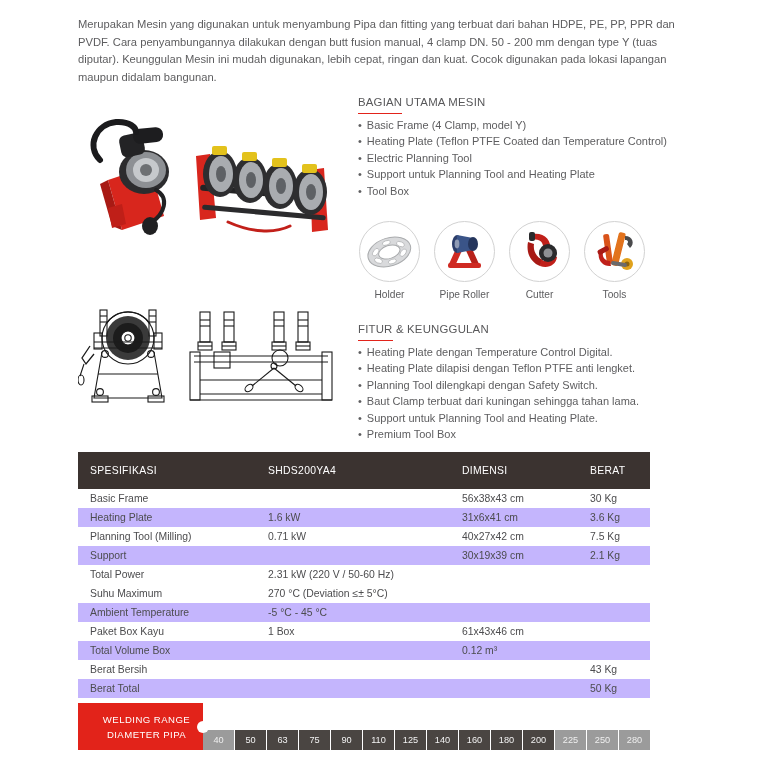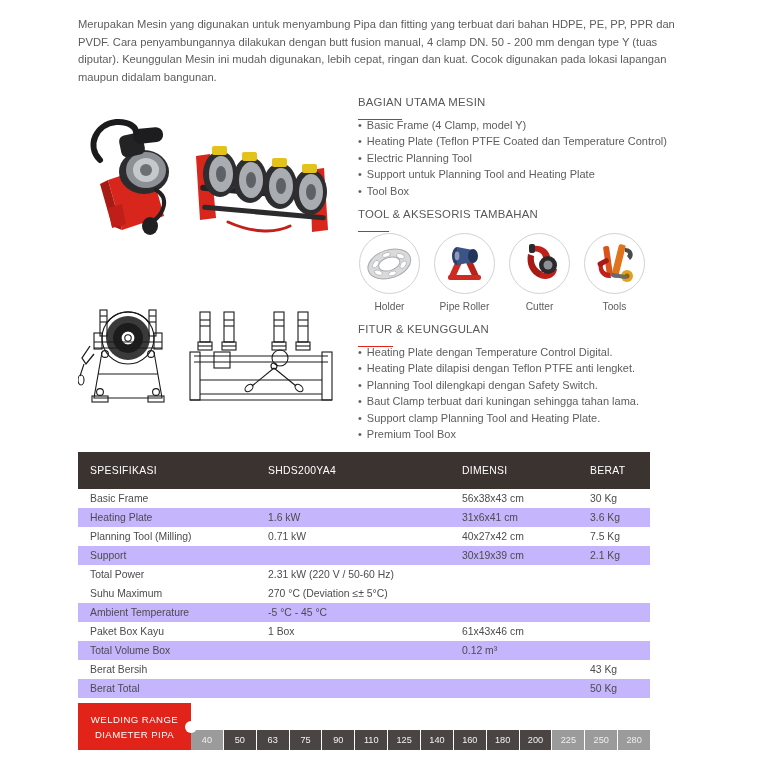--- a/index.html
+++ b/index.html
@@ -45,21 +45,21 @@
 
   
   .sec-head {
     font-size: 11.4px;
     letter-spacing: .2px;
     color: #58585a;
     white-space: nowrap;
   }
   .sec-head .hl {
     border-bottom: 1.5px solid #e2231a;
-    padding-bottom: 11px;
+    padding-bottom: 5px;
   }
   .bullets {
     margin: 9px 0 0 0;
     padding: 0;
     list-style: none;
   }
   .bullets li {
     font-size: 11px;
     line-height: 16.4px;
     color: #5d5d5f;
@@ -151,20 +151,21 @@
     flex: none;
     background: #e2231a;
     color: #ffffff;
     display: flex;
     flex-direction: column;
     justify-content: center;
     align-items: center;
     gap: 4px;
     font-size: 9.6px;
     letter-spacing: .45px;
+    padding-left: 12px;
   }
   #welding-label::after {
     content: "";
     position: absolute;
     right: -6px;
     top: 50%;
     transform: translateY(-50%);
     width: 12px;
     height: 12px;
     border-radius: 50%;
@@ -362,23 +363,20 @@
   <ul class="bullets">
     <li>Basic Frame (4 Clamp, model Y)</li>
     <li>Heating Plate (Teflon PTFE Coated dan Temperature Control)</li>
     <li>Electric Planning Tool</li>
     <li>Support untuk Planning Tool and Heating Plate</li>
     <li>Tool Box</li>
   </ul>
 </div>
 
 <div id="sec-tools">
-  <div class="sec-head">
-    <span class="hl">TOOL</span><span> &amp; AKSESORIS TAMBAHAN</span>
-  </div>
 
   <div id="acc-row">
 
     <div class="acc">
       <div class="acc-circle">
         <svg viewBox="0 0 59 59" width="59" height="59">
           <g transform="rotate(-18 29 29)">
             <ellipse cx="29" cy="30" rx="22" ry="14" fill="#d9dadc" stroke="#a9abad" stroke-width="1"></ellipse>
             <ellipse cx="29" cy="30" rx="11" ry="6.5" fill="#ffffff" stroke="#a9abad" stroke-width="1"></ellipse>
             <g fill="#ffffff" stroke="#b4b6b8" stroke-width=".8">
@@ -445,21 +443,21 @@
 
 <div id="sec-feats">
   <div class="sec-head">
     <span class="hl">FITUR</span><span> &amp; KEUNGGULAN</span>
   </div>
   <ul class="bullets">
     <li>Heating Plate dengan Temperature Control Digital.</li>
     <li>Heating Plate dilapisi dengan Teflon PTFE anti lengket.</li>
     <li>Planning Tool dilengkapi dengan Safety Switch.</li>
     <li>Baut Clamp terbuat dari kuningan sehingga tahan lama.</li>
-    <li>Support clamp Planning Tool and Heating Plate.</li>
+    <li>Support untuk Planning Tool and Heating Plate.</li>
     <li>Premium Tool Box</li>
   </ul>
 </div>
 
 <table id="spec-table">
   <colgroup>
     <col class="col-a">
       <col class="col-b">
       <col class="col-c">
       <col class="col-d">

